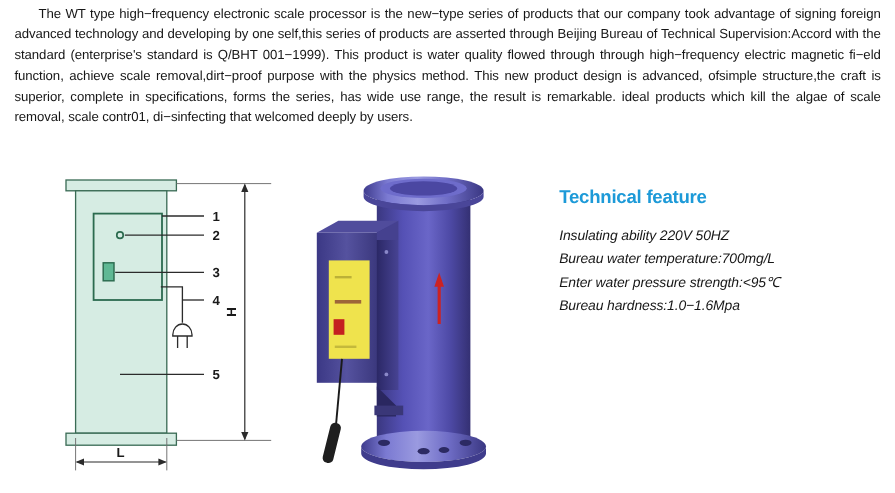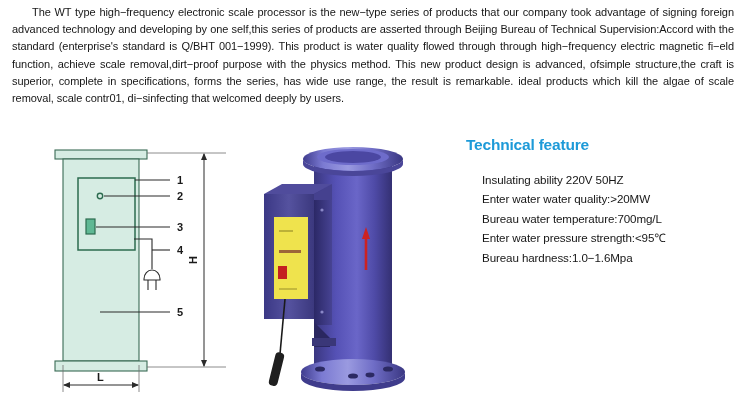--- a/index.html
+++ b/index.html
@@ -48,35 +48,36 @@
     top: 142px;
     width: 200px;
     height: 262px;
   }
   #product-photo svg { display: block; }
 
   
   #tech-feature {
     position: absolute;
     left: 466px;
-    top: 136px;
+    top: 156px;
     width: 272px;
   }
   #tech-title {
     font-size: 15.5px;
     font-weight: bold;
     color: #1d9ad8;
     letter-spacing: -0.2px;
     margin: 0 0 13px 0;
     line-height: 18px;
   }
   #tech-list {
     list-style: none;
-    margin: 16px;
+    margin: 0;
     padding: 0;
+    font-style: italic;
   }
   #tech-list li {
     font-size: 11.6px;
     line-height: 19.4px;
     color: #161616;
     white-space: nowrap;
     letter-spacing: -0.1px;
   }
 </style>
 </head>
@@ -200,18 +201,17 @@
 
     <path d="M62 180 L62 205 L78 205 L78 196 Z" fill="#2a2760"></path>
     <rect x="60" y="196" width="24" height="8" fill="#3a3778"></rect>
   </svg>
 </div>
 
 <div id="tech-feature">
   <h2 id="tech-title">Technical feature</h2>
   <ul id="tech-list">
     <li>Insulating ability 220V 50HZ</li>
-    <li>Enter water water quality:&gt;20MW</li>
     <li>Bureau water temperature:700mg/L</li>
     <li>Enter water pressure strength:&lt;95℃</li>
     <li>Bureau hardness:1.0−1.6Mpa</li>
   </ul>
 </div>
 
 </body></html>

